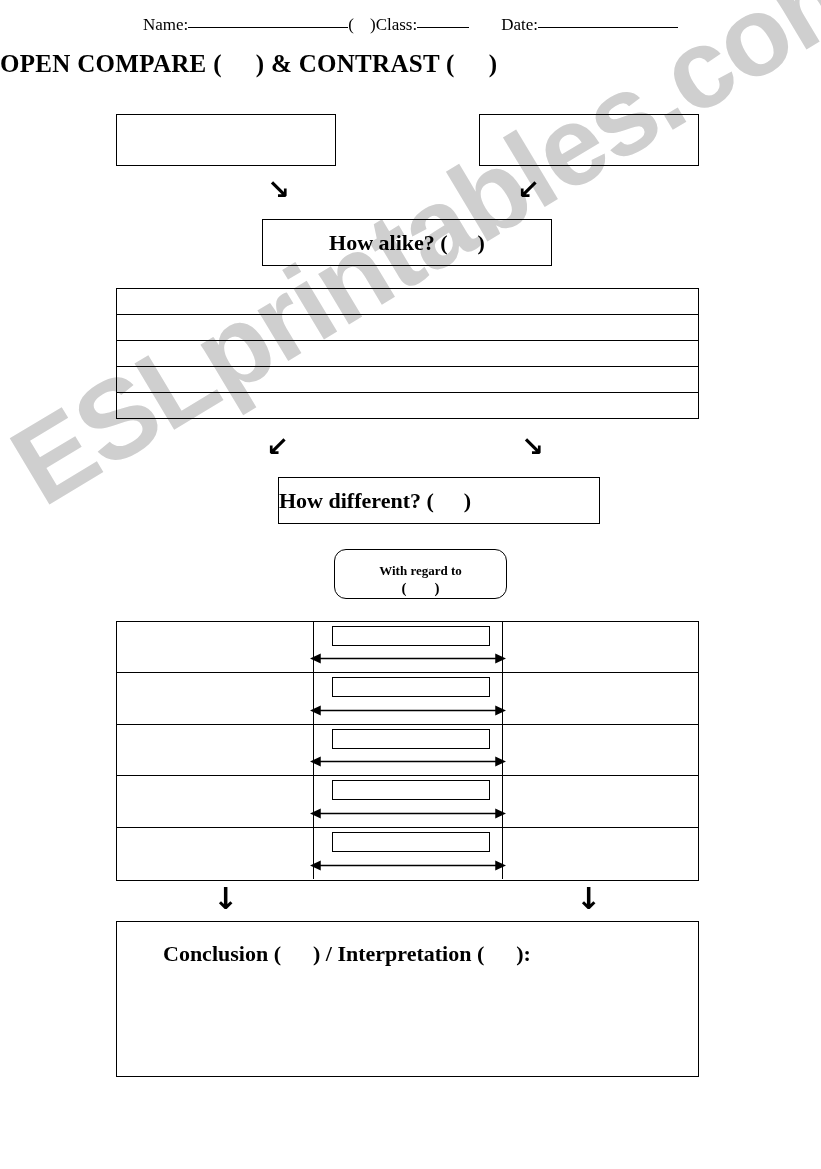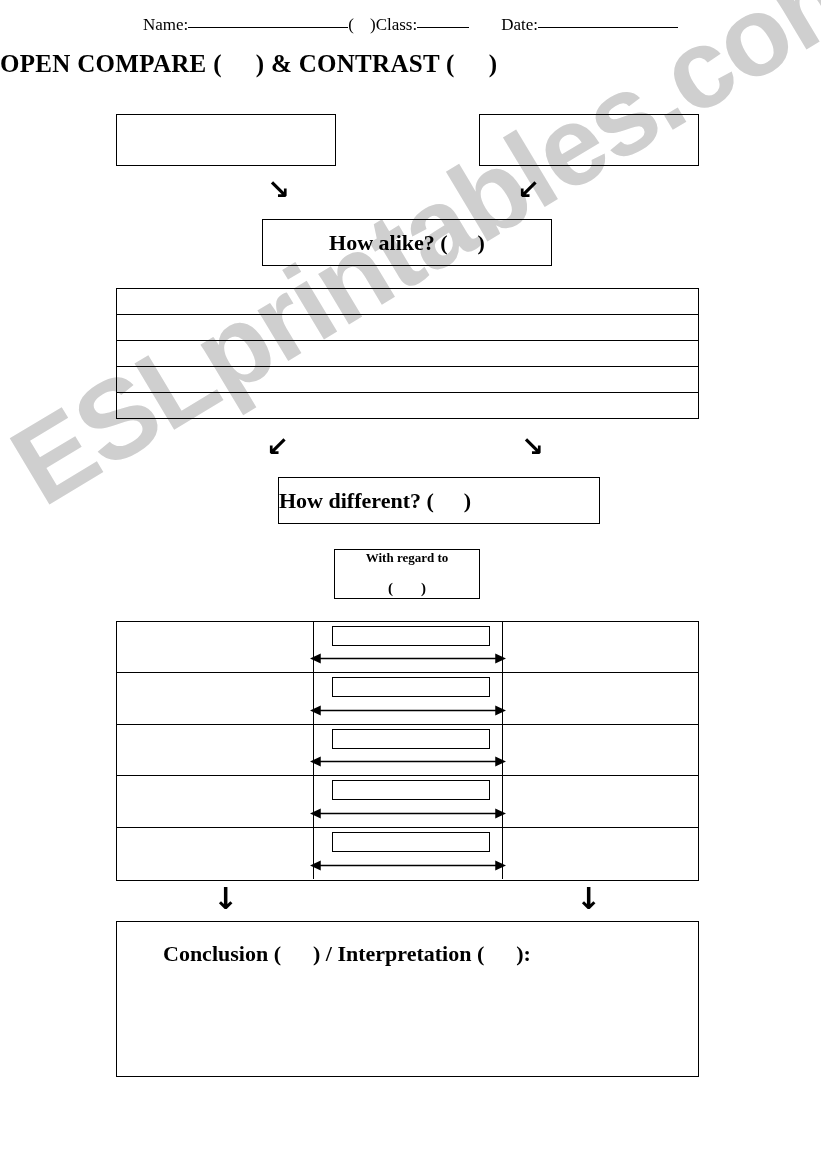--- a/index.html
+++ b/index.html
@@ -114,23 +114,23 @@
   .alike-box .gap { display: inline-block; width: 30px; }
 
   .diff-box {
     left: 262px; top: 477px; width: 322px; height: 47px;
     display: flex; align-items: center; justify-content: flex-start; margin-left: 16px;
   }
   .diff-box .txt { font-size: 22px; font-weight: bold; white-space: nowrap; }
   .diff-box .gap { display: inline-block; width: 30px; }
 
   .regard-box {
-    left: 334px; top: 549px; width: 146px; height: 50px;
+    left: 334px; top: 549px; width: 173px; height: 50px;
     display: flex; flex-direction: column;
-    align-items: center; justify-content: space-between;
+    align-items: center; justify-content: flex-end; border-radius: 12px;
   }
   .regard-box .l1 { font-size: 13px; font-weight: bold; line-height: 1.25; white-space: nowrap; }
   .regard-box .l2 { font-size: 15px; font-weight: bold; line-height: 1.25; white-space: nowrap; }
   .regard-box .l2 .gap { display: inline-block; width: 28px; }
 
   
   .ruled {
     position: absolute;
     left: 116px; top: 288px; width: 583px;
     border: 1.4px solid #000;

